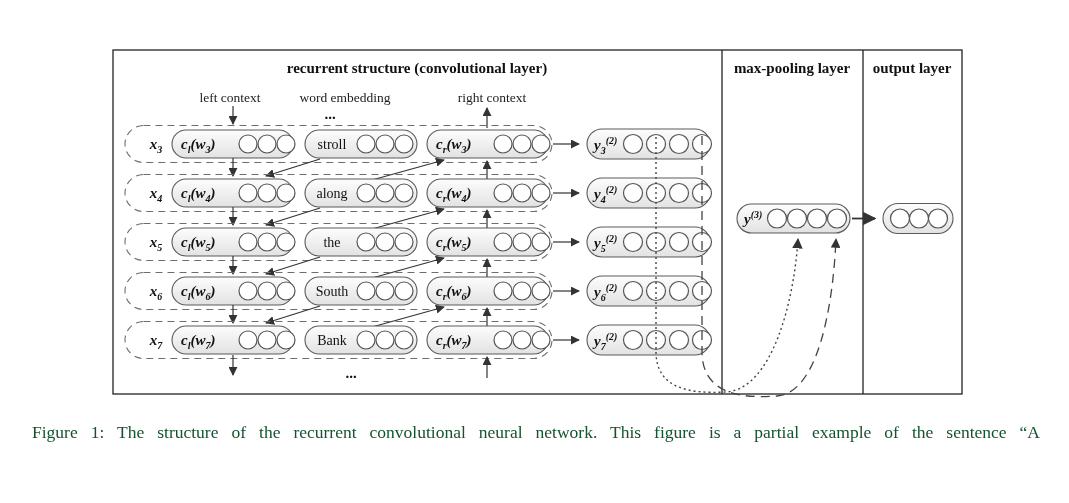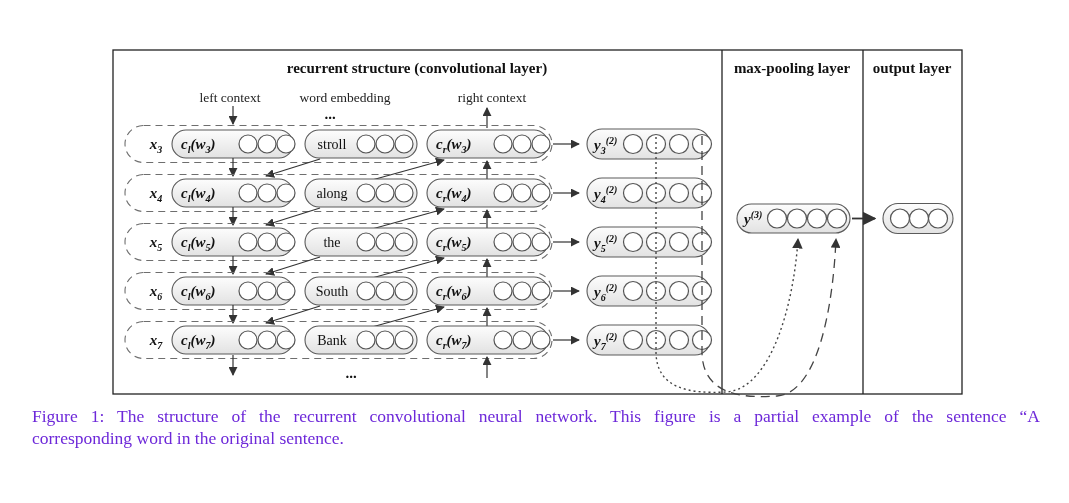--- a/index.html
+++ b/index.html
@@ -15,22 +15,22 @@
   .ell{font:bold 15px "Liberation Serif","DejaVu Serif",serif;fill:#111;}
   .box{fill:url(#boxGrad);stroke:#5a5a5a;stroke-width:1.1;}
   .ybox{fill:url(#boxGrad);stroke:#5a5a5a;stroke-width:1.1;}
   .rowdash{fill:none;stroke:#6e6e6e;stroke-width:1.1;stroke-dasharray:7 5;}
   .cir{fill:#ffffff;stroke:#555;stroke-width:1.2;}
   .ln{stroke:#333;stroke-width:1.2;fill:none;}
   .frame{stroke:#222;stroke-width:1.3;fill:none;}
   .dot{stroke:#444;stroke-width:1.4;fill:none;stroke-dasharray:2 3;}
   .dsh{stroke:#444;stroke-width:1.3;fill:none;stroke-dasharray:9 6;}
   
-  #caption{position:absolute;left:32px;top:405px;width:1008px;
-           font-size:17.5px;line-height:22px;color:#6d28d9;}
+  #caption{position:absolute;left:32px;top:421px;width:1008px;
+           font-size:17.5px;line-height:22px;color:#14532d;}
   .cap-j{text-align:justify;text-align-last:justify;}
   .cap-l{text-align:left;}
 </style>
 </head>
 <body>
 
 <svg id="fig" width="1069" height="412" viewBox="0 0 1069 412">
   <defs>
     <linearGradient id="boxGrad" x1="0" y1="0" x2="0" y2="1">
       <stop offset="0" stop-color="#fdfdfd"></stop>
@@ -241,14 +241,13 @@
   <g>
     <rect class="ybox" x="883" y="203.5" width="70" height="30" rx="15"></rect>
     <circle class="cir" cx="900" cy="218.5" r="9.5"></circle>
       <circle class="cir" cx="919" cy="218.5" r="9.5"></circle>
       <circle class="cir" cx="938" cy="218.5" r="9.5"></circle>
   </g>
 </svg>
 
 <div id="caption">
   <div class="cap-j">Figure 1: The structure of the recurrent convolutional neural network. This figure is a partial example of the sentence “A</div>
-  <div class="cap-l">corresponding word in the original sentence.</div>
 </div>
 
 </body></html>

